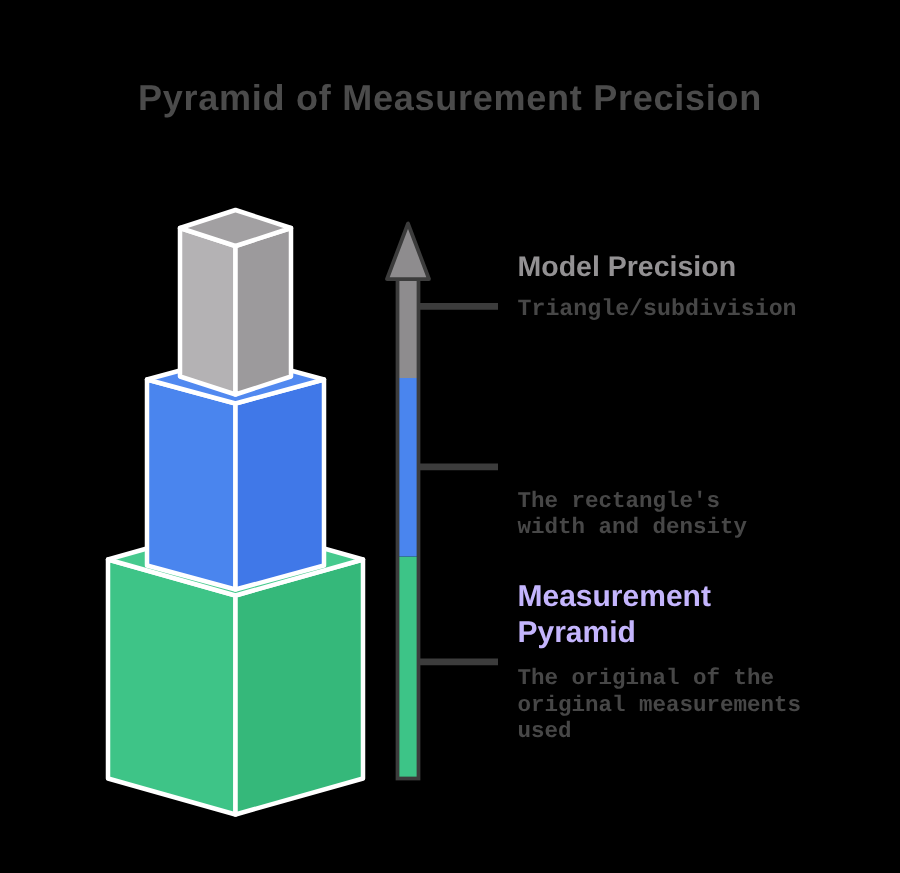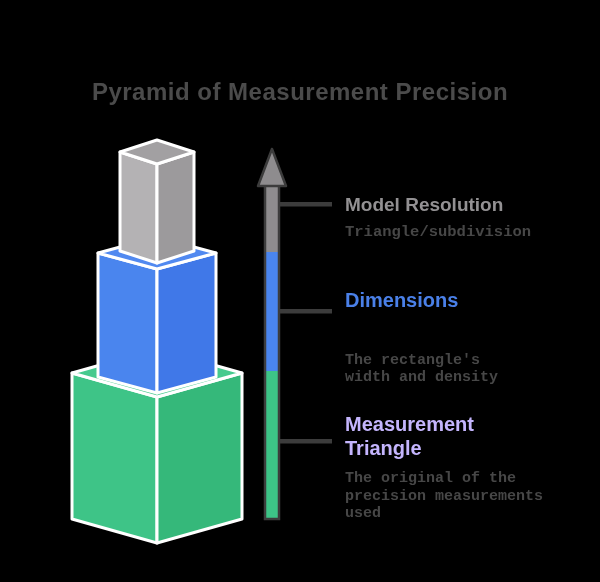--- a/index.html
+++ b/index.html
@@ -8,21 +8,21 @@
     background: #000;
   }
   #screen {
     position: relative;
     width: 600px;
     height: 582px;
     background: #000;
     overflow: hidden;
     font-family: "Liberation Sans", "DejaVu Sans", sans-serif;
   }
-  .soft { filter: blur(0.45px); margin-top: 26px; }
+  .soft { filter: blur(0.45px); }
 
   #title {
     position: absolute;
     top: 52px;
     left: 0;
     right: 0;
     text-align: center;
     font-size: 24px;
     font-weight: bold;
     letter-spacing: 0.5px;
@@ -99,38 +99,37 @@
       <rect x="265" y="185" width="14" height="67" fill="#8e8c8e"></rect>
       <rect fill="none" stroke-width="2.5" x="265" y="185" width="14" height="334" stroke="#3c3c3c"></rect>
       <polygon stroke="#3c3c3c" stroke-width="2.5" stroke-linejoin="round" points="272,149 258,186 286,186" fill="#8e8c8e"></polygon>
       <rect x="279" y="202" width="53" height="4.5" fill="#3c3c3c"></rect>
       <rect x="279" y="309" width="53" height="4.5" fill="#3c3c3c"></rect>
       <rect x="279" y="439" width="53" height="4.5" fill="#3c3c3c"></rect>
     </g>
   </svg>
 
   <div id="level-top-heading" class="label-block heading soft">
-    <div>Model Resolution</div>
+    <div>Model Precision</div>
   </div>
   <div id="level-top-sub" class="label-block subtext soft">
     <div>Triangle/subdivision</div>
   </div>
 
   <div id="level-middle-heading" class="label-block heading soft">
-    <div>Dimensions</div>
   </div>
   <div id="level-middle-sub" class="label-block subtext soft">
     <div>The rectangle's</div>
     <div>width and density</div>
   </div>
 
   <div id="level-bottom-heading" class="label-block heading soft">
     <div>Measurement</div>
-    <div>Triangle</div>
+    <div>Pyramid</div>
   </div>
   <div id="level-bottom-sub" class="label-block subtext soft">
     <div>The original of the</div>
-    <div>precision measurements</div>
+    <div>original measurements</div>
     <div>used</div>
   </div>
 
 
 </div>
 
 </body></html>

